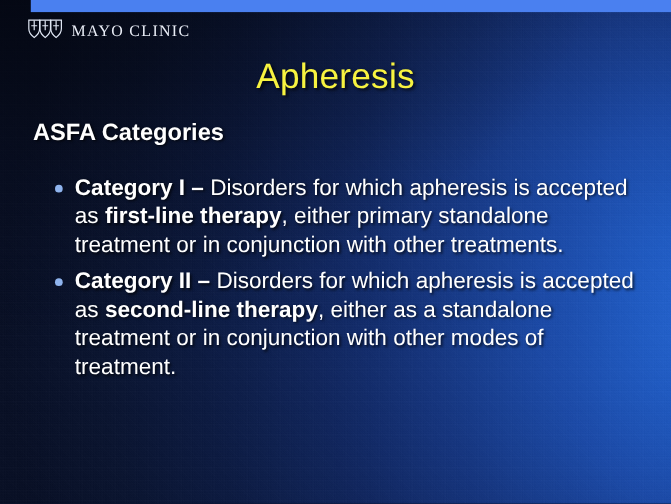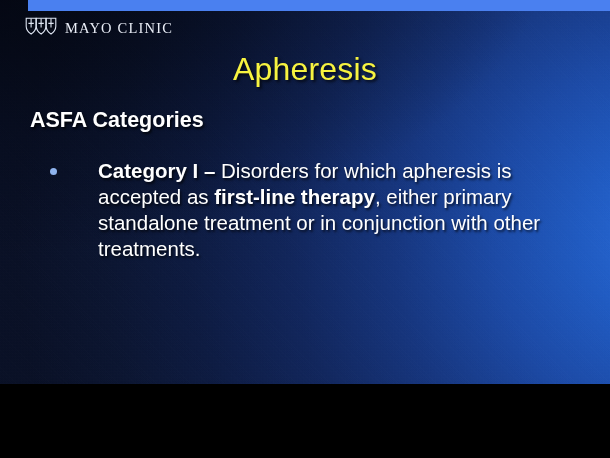--- a/index.html
+++ b/index.html
@@ -8,21 +8,21 @@
     padding: 0;
     background: #000;
   }
   body {
     font-family: "Liberation Sans", sans-serif;
   }
 
   #slide {
     position: relative;
     width: 610px;
-    height: 384px;
+    height: 458px;
     overflow: hidden;
     background-color: #13204a;
     background-image:
       radial-gradient(circle at 112% 62%, #2a6fe0 0%, #1f5bc4 14%, #1b4aa8 26%, #15357f 40%, #10255c 54%, #0c1a41 68%, #0a1430 80%, #080f25 92%);
   }
 
   
   #grain {
     position: absolute;
     inset: 0;
@@ -113,21 +113,20 @@
     margin-top: 10px;
     margin-left: 20px;
     margin-right: 11px;
   }
   .bullet-text {
     flex: 1 1 auto;
     font-size: 20.5px;
     line-height: 26px;
     color: #ffffff;
     text-shadow: 1.5px 1.5px 2.5px rgba(0,0,0,0.72);
-    margin-left: 30px;
   }
   .bullet-text b { font-weight: bold; }
 </style>
 </head>
 <body>
 
 <div id="slide">
 
   <div id="grain"></div>
   <div id="vignette"></div>
@@ -155,15 +154,21 @@
 
     <div id="subhead">ASFA Categories</div>
 
     <div class="bullet-row">
       <span class="bullet-dot"></span>
       <div class="bullet-text">
         <b>Category I</b><b> – </b><span>Disorders for which apheresis is accepted as </span><b>first-line therapy</b><span>, either primary standalone treatment or in conjunction with other treatments.</span>
       </div>
     </div>
 
+    <div class="bullet-row">
+      <span class="bullet-dot"></span>
+      <div class="bullet-text">
+        <b>Category II</b><b> – </b><span>Disorders for which apheresis is accepted as </span><b>second-line therapy</b><span>, either as a standalone treatment or in conjunction with other modes of treatment.</span>
+      </div>
+    </div>
 
   </div>
 </div>
 
 </body></html>

